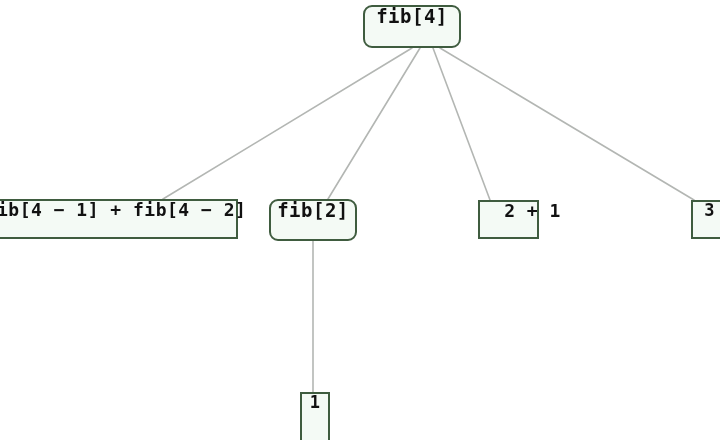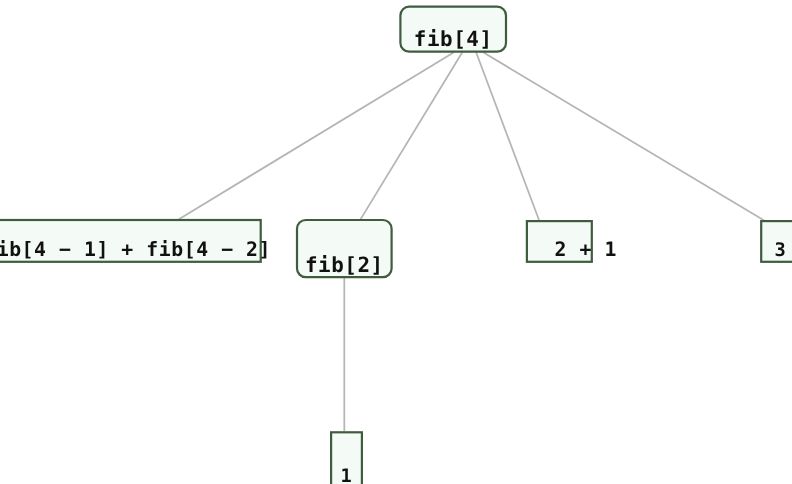--- a/index.html
+++ b/index.html
@@ -22,21 +22,21 @@
     width: 720px;
     height: 440px;
     pointer-events: none;
   }
   .node {
     position: absolute;
     box-sizing: border-box;
     background: #f4faf5;
     border: 2px solid #3f5c3f;
     display: flex;
-    align-items: flex-end;
+    align-items: flex-start;
     justify-content: center;
     color: #000000;
     white-space: nowrap;
     z-index: 2;
   }
   .node.rounded {
     border-radius: 9px;
   }
   .node-label {
     font-family: "DejaVu Sans Mono", monospace;
@@ -74,21 +74,21 @@
   </svg>
 
   <div class="node rounded" id="node-root" style="left: 363px; top: 5px; width: 98px; height: 43px; background: rgb(244, 250, 245); border-color: rgb(63, 92, 63);">
     <span class="node-label">fib[4]</span>
   </div>
 
   <div class="node" id="node-expr" style="left: -6px; top: 199px; width: 244px; height: 40px; background: rgb(244, 250, 245); border-color: rgb(63, 92, 63);">
     <span class="node-label">fib[4 − 1] + fib[4 − 2]</span>
   </div>
 
-  <div class="node rounded" id="node-fib2" style="left: 269px; top: 199px; width: 88px; height: 54px; background: rgb(244, 250, 245); border-color: rgb(63, 92, 63);">
+  <div class="node rounded" id="node-fib2" style="left: 269px; top: 199px; width: 88px; height: 42px; background: rgb(244, 250, 245); border-color: rgb(63, 92, 63);">
     <span class="node-label">fib[2]</span>
   </div>
 
   <div class="node" id="node-sum" style="left: 478px; top: 200px; width: 61px; height: 39px; background: rgb(244, 250, 245); border-color: rgb(63, 92, 63);">
     <span class="node-label">2 + 1</span>
   </div>
 
   <div class="node" id="node-three" style="left: 691px; top: 200px; width: 37px; height: 39px; background: rgb(244, 250, 245); border-color: rgb(63, 92, 63);">
     <span class="node-label">3</span>
   </div>

